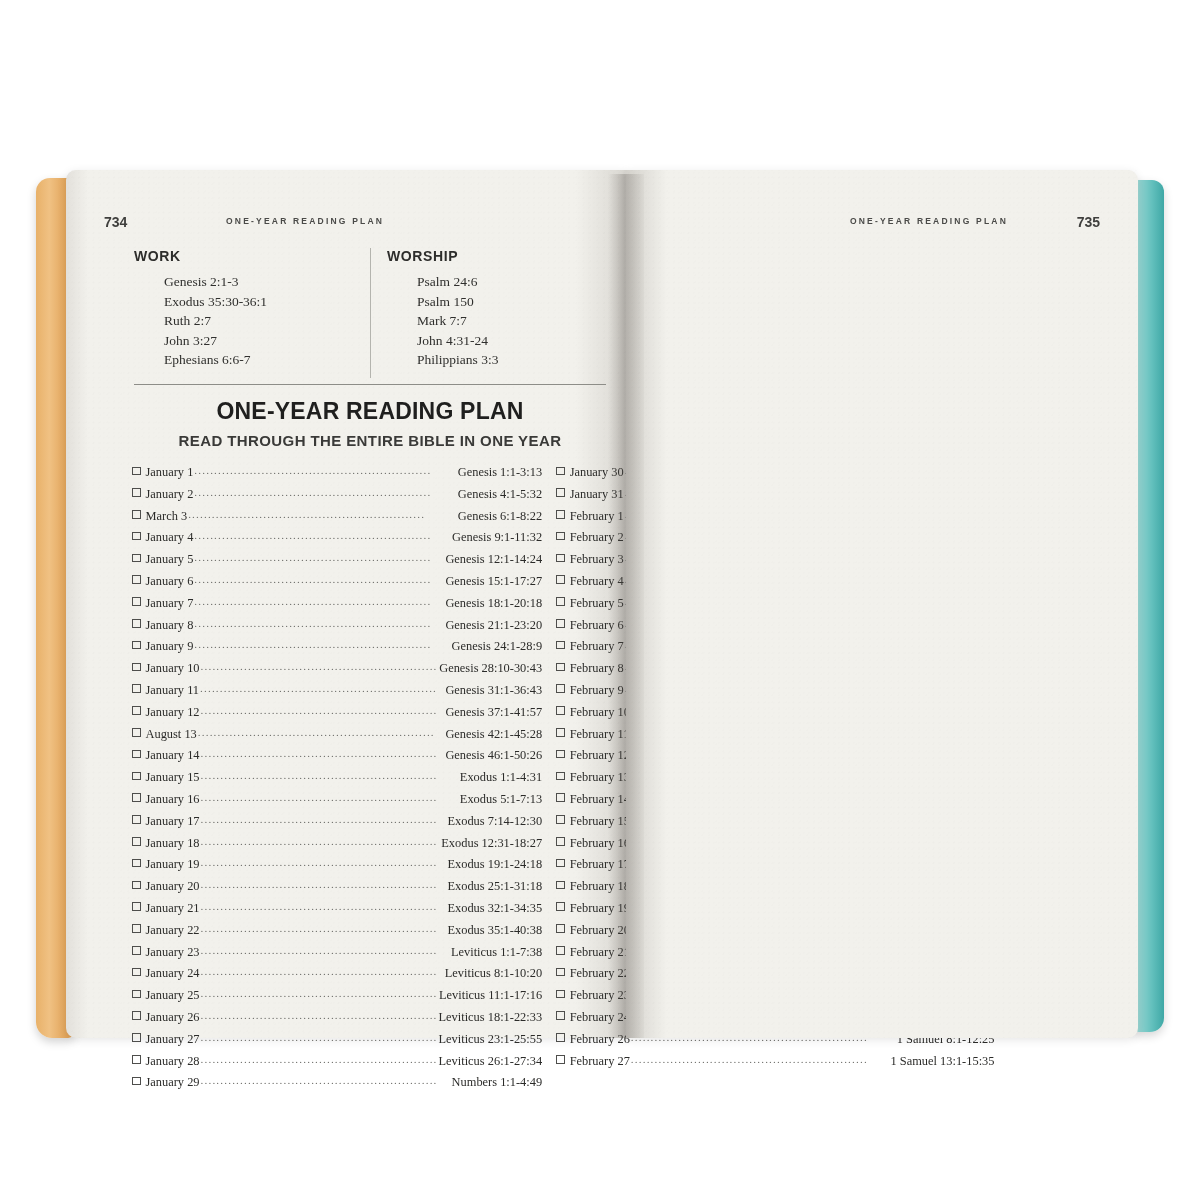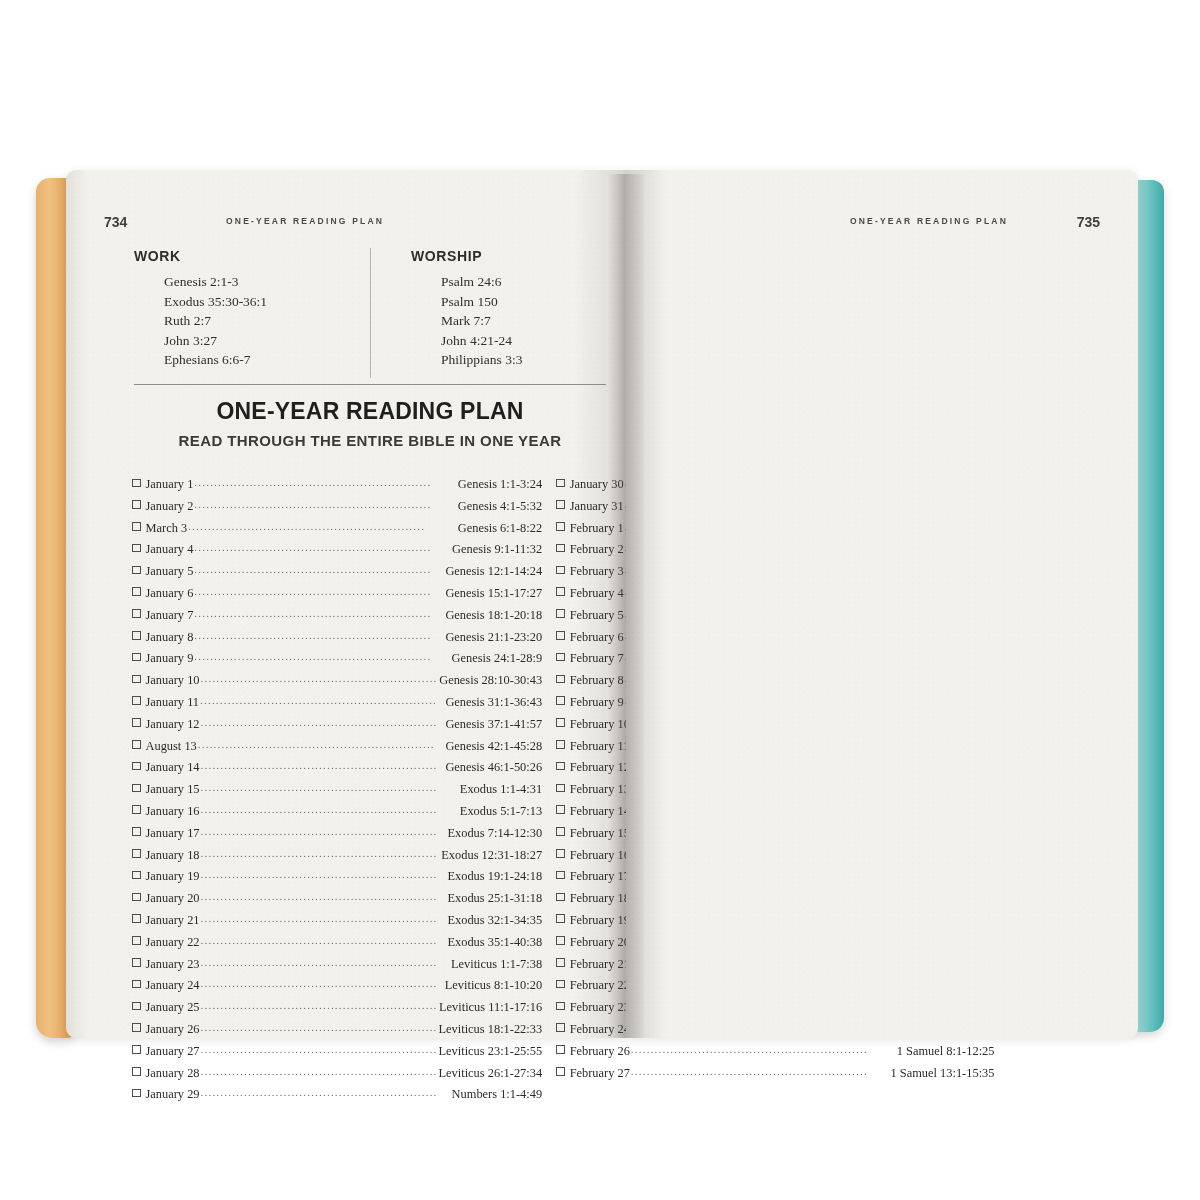--- a/index.html
+++ b/index.html
@@ -115,21 +115,21 @@
   }
   .topcols {
     display: flex;
   }
   .topcol {
     width: 236px;
     box-sizing: border-box;
   }
   .topcol.second {
     border-left: 1px solid #b4b4ae;
-    padding-left: 40px;
+    padding-left: 16px;
   }
   .topcol h3 {
     margin: 0 0 8px 0;
     font-family: "Liberation Sans", sans-serif;
     font-size: 14px;
     letter-spacing: 0.6px;
     color: #2d2d2b;
     font-weight: 700;
   }
   .topcol ul {
@@ -174,21 +174,20 @@
     font-weight: 700;
     font-size: 15px;
     letter-spacing: 0.4px;
     color: #3a3a38;
   }
 
   
   .listcols {
     position: absolute;
     display: flex;
-    margin-top: 12px;
   }
   .listcols.left-page {
     left: 66px;
     top: 292px;
     width: 478px;
     gap: 14px;
   }
   .listcol {
     flex: 1 1 0;
   }
@@ -268,39 +267,39 @@
               <li>John 3:27</li>
               <li>Ephesians 6:6-7</li>
             </ul>
           </div>
           <div class="topcol second">
             <h3>WORSHIP</h3>
             <ul>
               <li>Psalm 24:6</li>
               <li>Psalm 150</li>
               <li>Mark 7:7</li>
-              <li>John 4:21-24</li>
+              <li>John 4:31-24</li>
               <li>Philippians 3:3</li>
             </ul>
           </div>
         </div>
       </div>
 
       <div class="section-rule"></div>
 
       <div class="title">ONE-YEAR READING PLAN</div>
       <div class="subtitle">READ THROUGH THE ENTIRE BIBLE IN ONE YEAR</div>
 
       <div class="listcols left-page">
         <div class="listcol" id="lp-col1">
             <div class="entry">
               <span class="box"></span>
               <span class="date">January 1</span>
               <span class="dots">............................................................</span>
-              <span class="ref">Genesis 1:1-3:24</span>
+              <span class="ref">Genesis 1:1-3:13</span>
             </div>
             <div class="entry">
               <span class="box"></span>
               <span class="date">January 2</span>
               <span class="dots">............................................................</span>
               <span class="ref">Genesis 4:1-5:32</span>
             </div>
             <div class="entry">
               <span class="box"></span>
               <span class="date">March 3</span>

